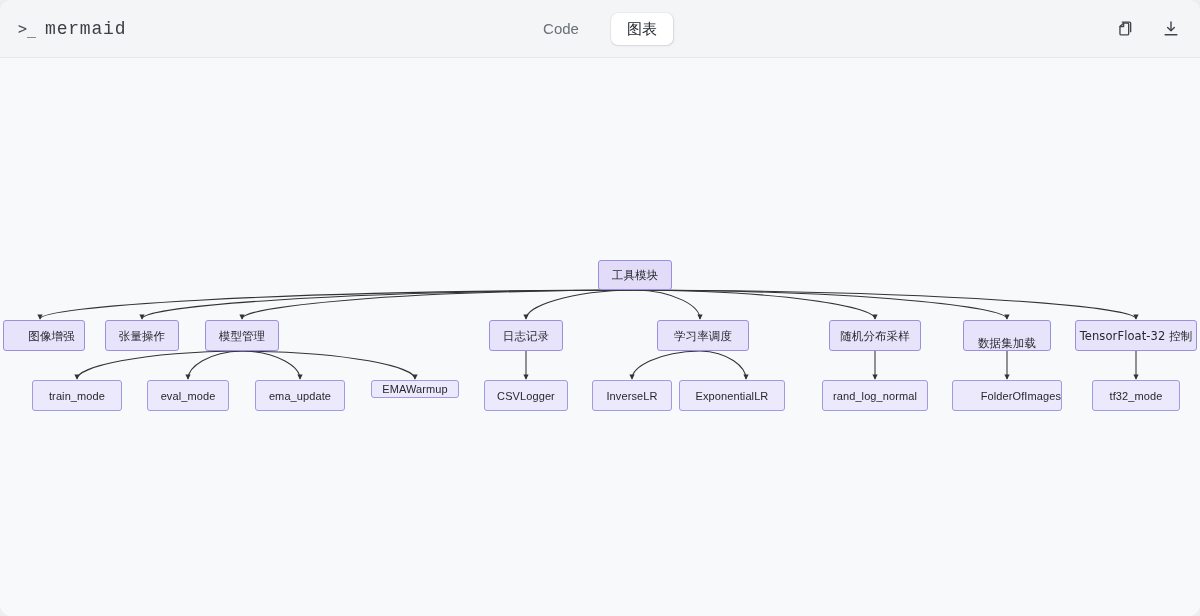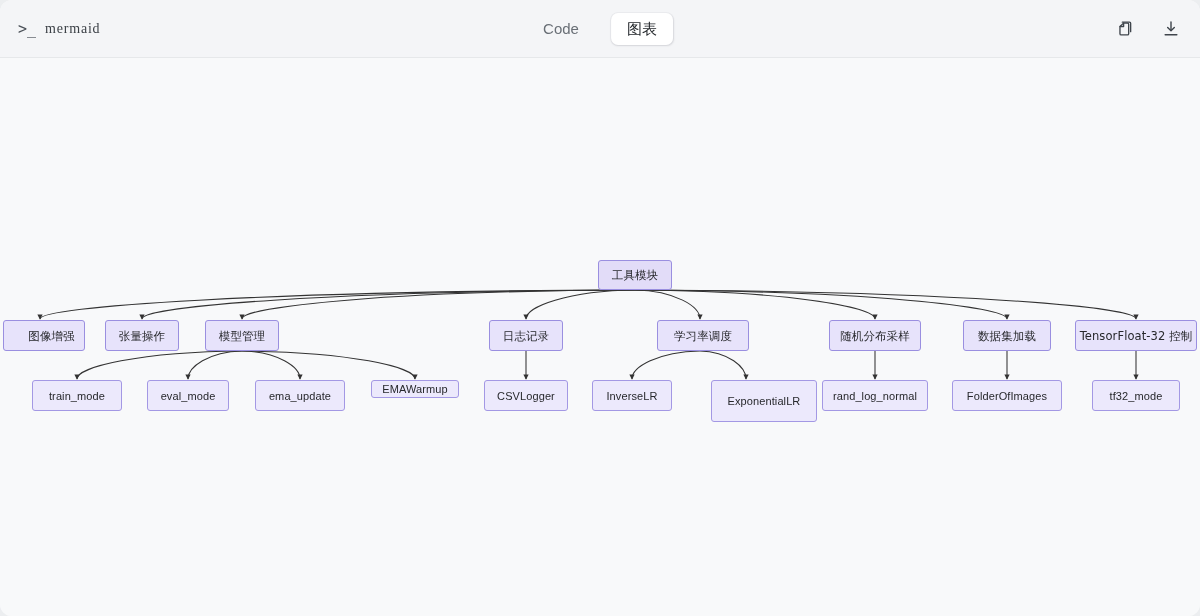--- a/index.html
+++ b/index.html
@@ -47,22 +47,22 @@
     gap: 9px;
   }
   .brand-prompt {
     font-family: "DejaVu Sans Mono", "Liberation Mono", monospace;
     font-size: 15px;
     color: #4b5158;
     letter-spacing: 0px;
     font-weight: 400;
   }
   .brand-name {
-    font-family: Liberation Serif, serif;
-    font-size: 14px;
+    font-family: Liberation Mono, monospace;
+    font-size: 18px;
     color: #3b4046;
     letter-spacing: 0.8px;
   }
 
   .tabs {
     position: absolute;
     left: 50%;
     transform: translateX(-50%);
     top: 0;
     height: 57px;
@@ -238,21 +238,21 @@
         </div>
         <div class="node mid cjk" style="left: 489px; top: 262px; width: 74px; height: 31px;">
           <span>日志记录</span>
         </div>
         <div class="node mid cjk" style="left: 657px; top: 262px; width: 92px; height: 31px;">
           <span>学习率调度</span>
         </div>
         <div class="node mid cjk" style="left: 829px; top: 262px; width: 92px; height: 31px; align-items: center;">
           <span>随机分布采样</span>
         </div>
-        <div class="node mid cjk" style="left: 963px; top: 262px; width: 88px; height: 31px;">
+        <div class="node mid cjk" style="left: 963px; top: 262px; width: 88px; height: 31px; align-items: flex-end;">
           <span>数据集加载</span>
         </div>
         <div class="node mid cjk" style="left: 1075px; top: 262px; width: 122px; height: 31px;">
           <span>TensorFloat-32 控制</span>
         </div>
         <div class="node leaf" style="left: 32px; top: 322px; width: 90px; height: 31px;">
           <span>train_mode</span>
         </div>
         <div class="node leaf" style="left: 147px; top: 322px; width: 82px; height: 31px;">
           <span>eval_mode</span>
@@ -262,27 +262,27 @@
         </div>
         <div class="node leaf" style="left: 371px; top: 322px; width: 88px; height: 18px;">
           <span>EMAWarmup</span>
         </div>
         <div class="node leaf" style="left: 484px; top: 322px; width: 84px; height: 31px;">
           <span>CSVLogger</span>
         </div>
         <div class="node leaf" style="left: 592px; top: 322px; width: 80px; height: 31px;">
           <span>InverseLR</span>
         </div>
-        <div class="node leaf" style="left: 711px; top: 322px; width: 106px; height: 42px;">
+        <div class="node leaf" style="left: 679px; top: 322px; width: 106px; height: 31px;">
           <span>ExponentialLR</span>
         </div>
         <div class="node leaf" style="left: 822px; top: 322px; width: 106px; height: 31px;">
           <span>rand_log_normal</span>
         </div>
-        <div class="node leaf" style="left: 952px; top: 322px; width: 110px; height: 31px;">
+        <div class="node leaf" style="left: 952px; top: 322px; width: 110px; height: 31px; justify-content: flex-end;">
           <span>FolderOfImages</span>
         </div>
         <div class="node leaf" style="left: 1092px; top: 322px; width: 88px; height: 31px;">
           <span>tf32_mode</span>
         </div>
       </div>
   </div>
 
 </div>
 

